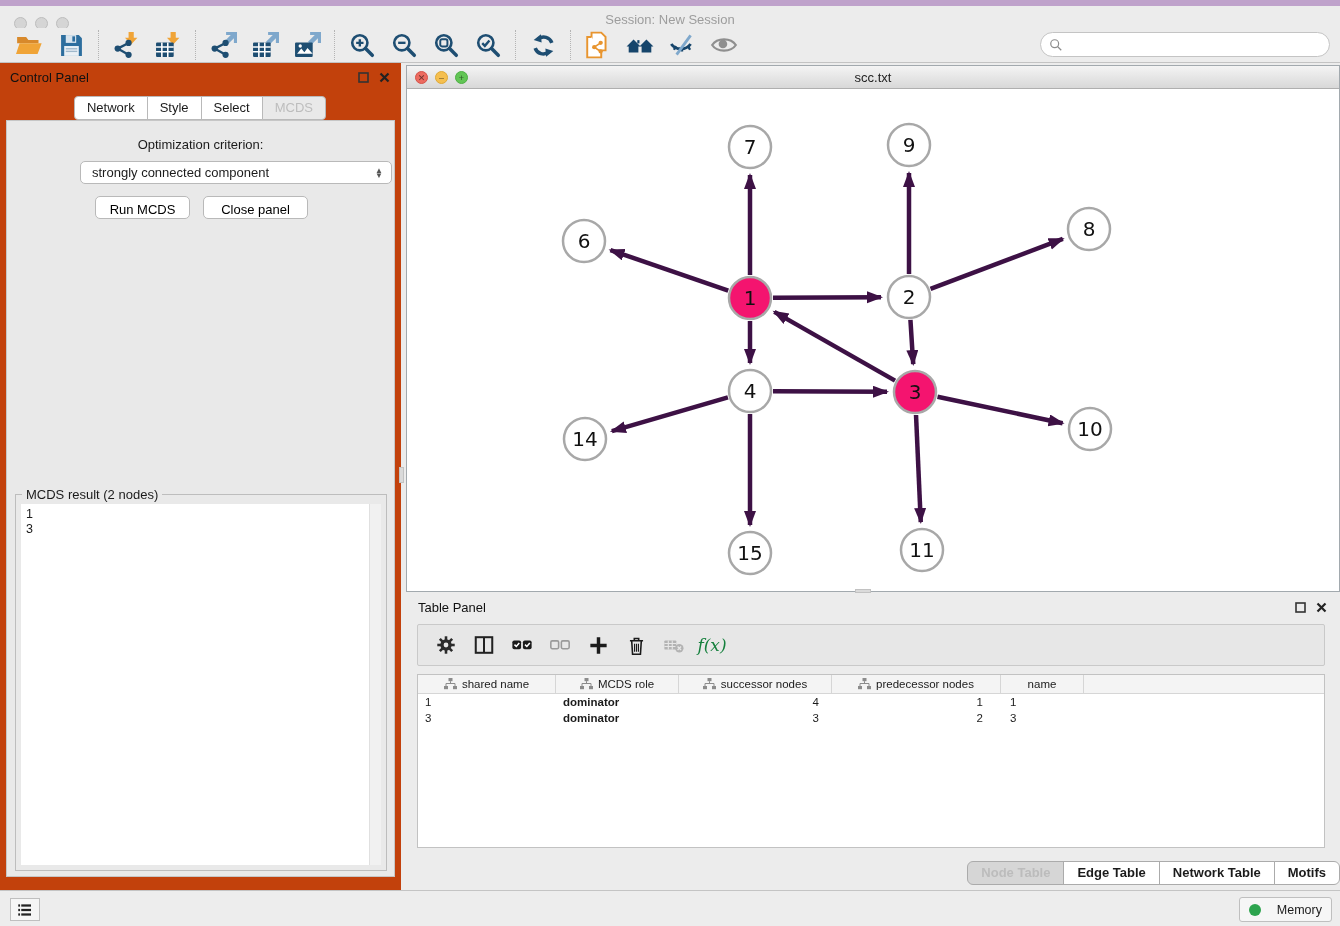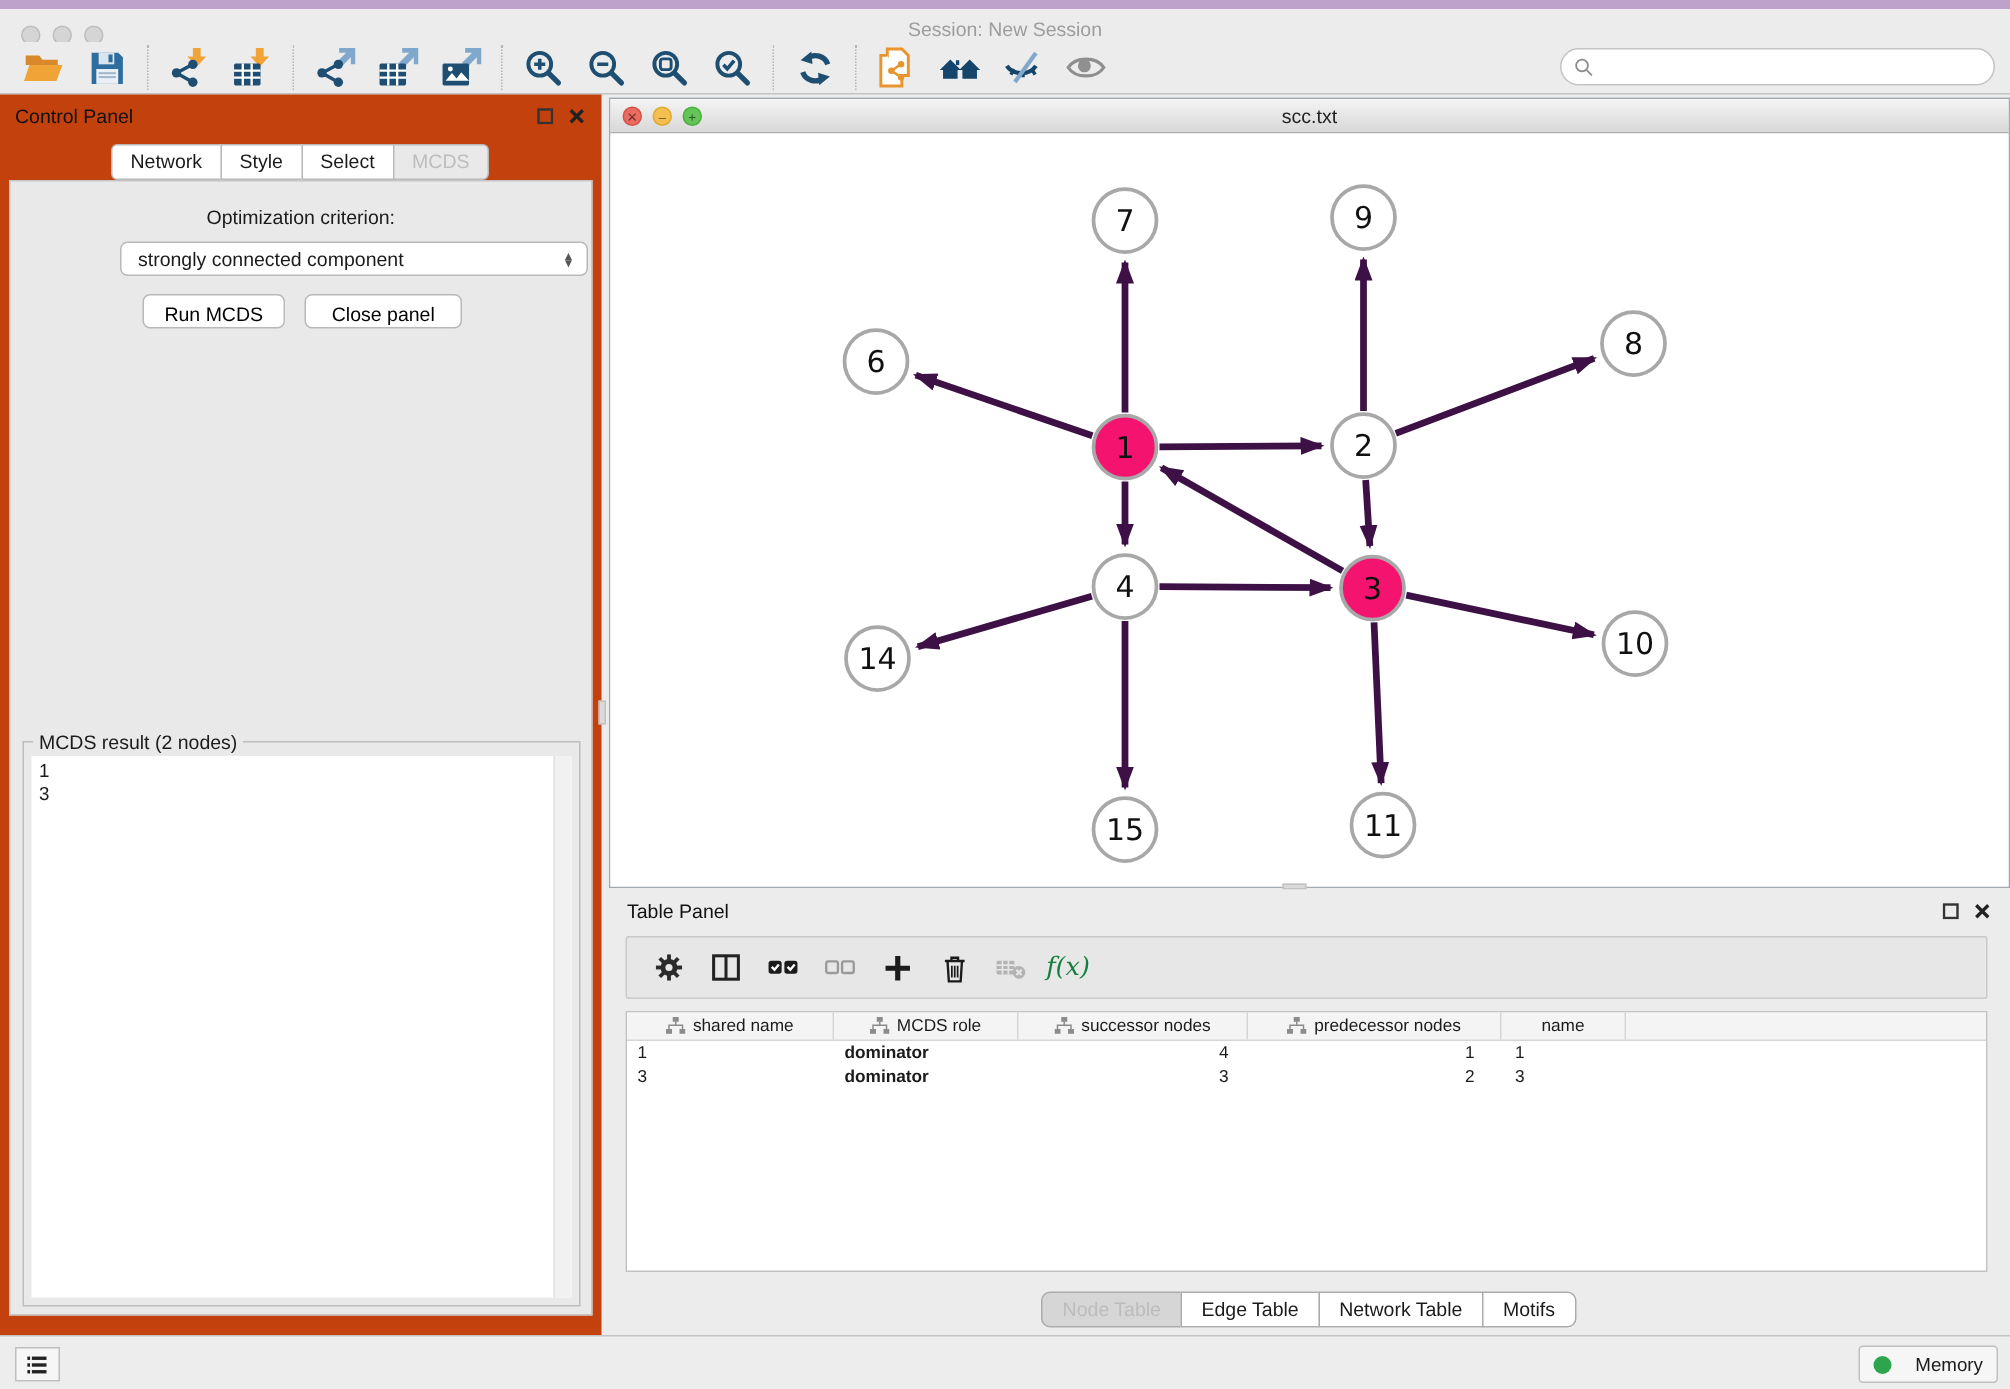--- a/index.html
+++ b/index.html
@@ -61,21 +61,21 @@
   .thead { display:flex; height:19px; background:#F4F4F4; border-bottom:1px solid #D6D6D6; font-size:11.5px; }
   .th { display:flex; align-items:center; justify-content:center; gap:5px; border-right:1px solid #D6D6D6; color:#1b1b1b; }
   .th:nth-child(1){width:138px;} .th:nth-child(2){width:123px;} .th:nth-child(3){width:153px;}
   .th:nth-child(4){width:169px;} .th:nth-child(5){width:83px;}
   .trow { display:flex; height:16px; font-size:11.5px; align-items:center; }
   .td { overflow:hidden; white-space:nowrap; }
   .td:nth-child(1){width:138px; padding-left:7px;} .td:nth-child(2){width:123px; padding-left:7px;font-weight:bold;}
   .td:nth-child(3){width:153px; text-align:right; padding-right:13px;}
   .td:nth-child(4){width:169px; text-align:right; padding-right:18px;}
   .td:nth-child(5){width:83px; padding-left:9px;}
-  .tp-tabs { position:absolute; left:0; top:268px; width:100%; display:flex; justify-content:center; }
+  .tp-tabs { position:absolute; left:0; top:268px; width:100%; display:flex; justify-content:flex-end;font-weight:bold; }
   .tp-tab { border:1px solid #ABABAB; background:#fff; padding:3px 13px 4px; font-size:13px; margin-left:-1px; }
   .tp-tab.first { border-radius:6px 0 0 6px; }
   .tp-tab.last { border-radius:0 6px 6px 0; }
   .tp-tab.active { background:#D6D6D6; color:#BCBCBC; }
 
   
   .statusbar { position:absolute; left:0; top:890px; width:1340px; height:36px; background:#EDEDED; border-top:1px solid #C4C4C4; }
   .sq-btn { position:absolute; left:10px; top:7px; width:30px; height:23px; background:#F6F6F6; border:1px solid #BFBFBF; display:flex; align-items:center; justify-content:center; }
   .mem-btn { position:absolute; right:8px; top:6px; height:25px; background:#F6F6F6; border:1px solid #BFBFBF; border-radius:3px; display:flex; align-items:center; padding:0 9px; gap:16px; font-size:12.5px; }
   .mem-dot { width:12px; height:12px; border-radius:50%; background:#2DA44E; }

